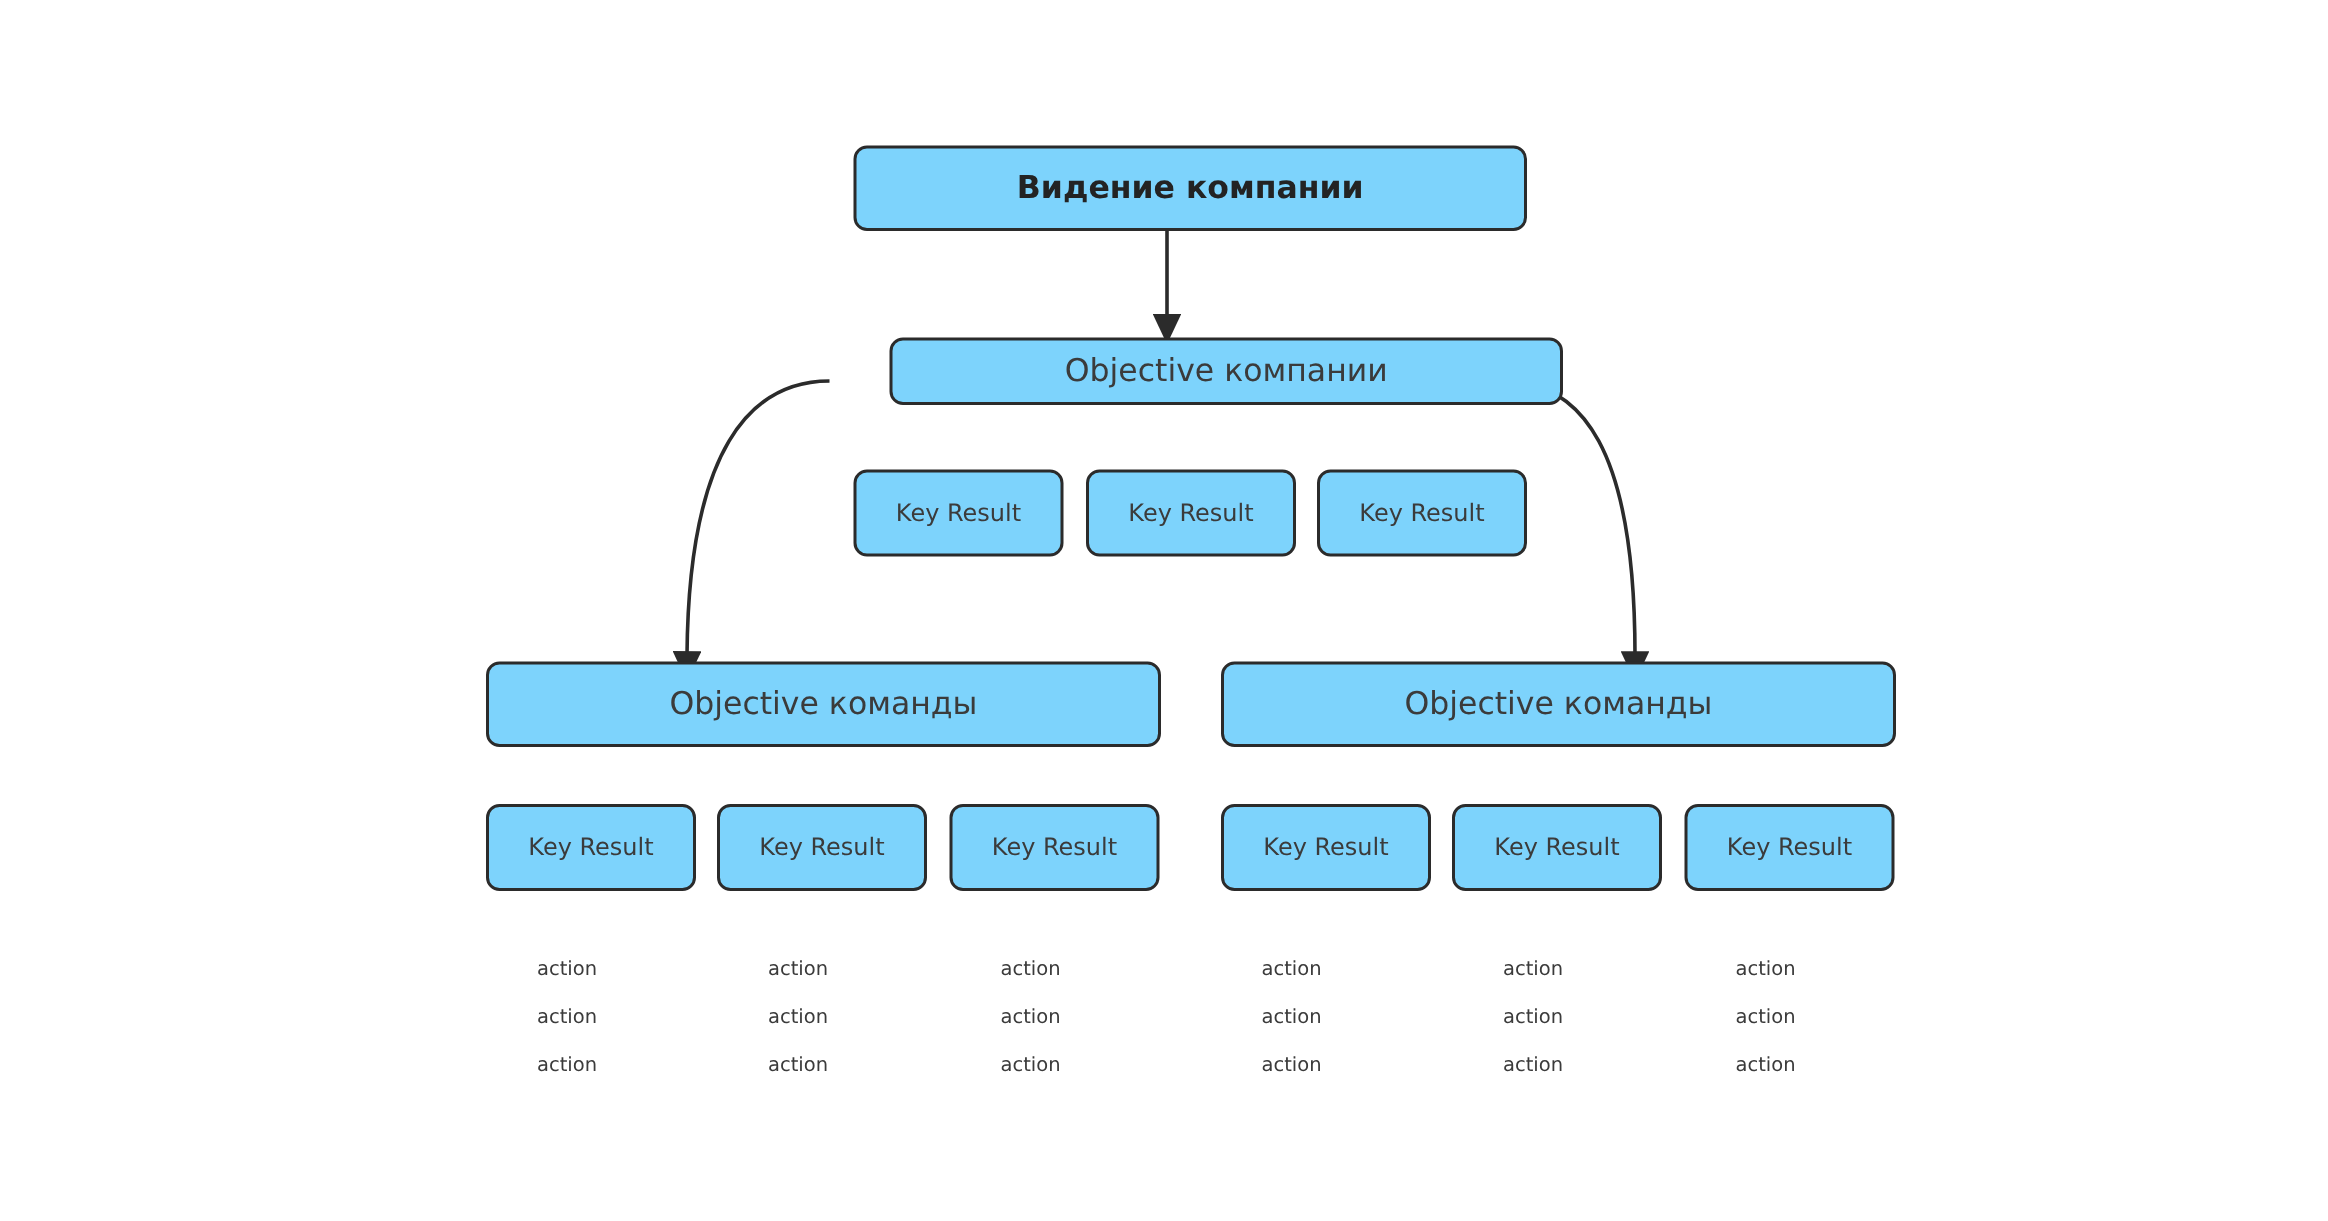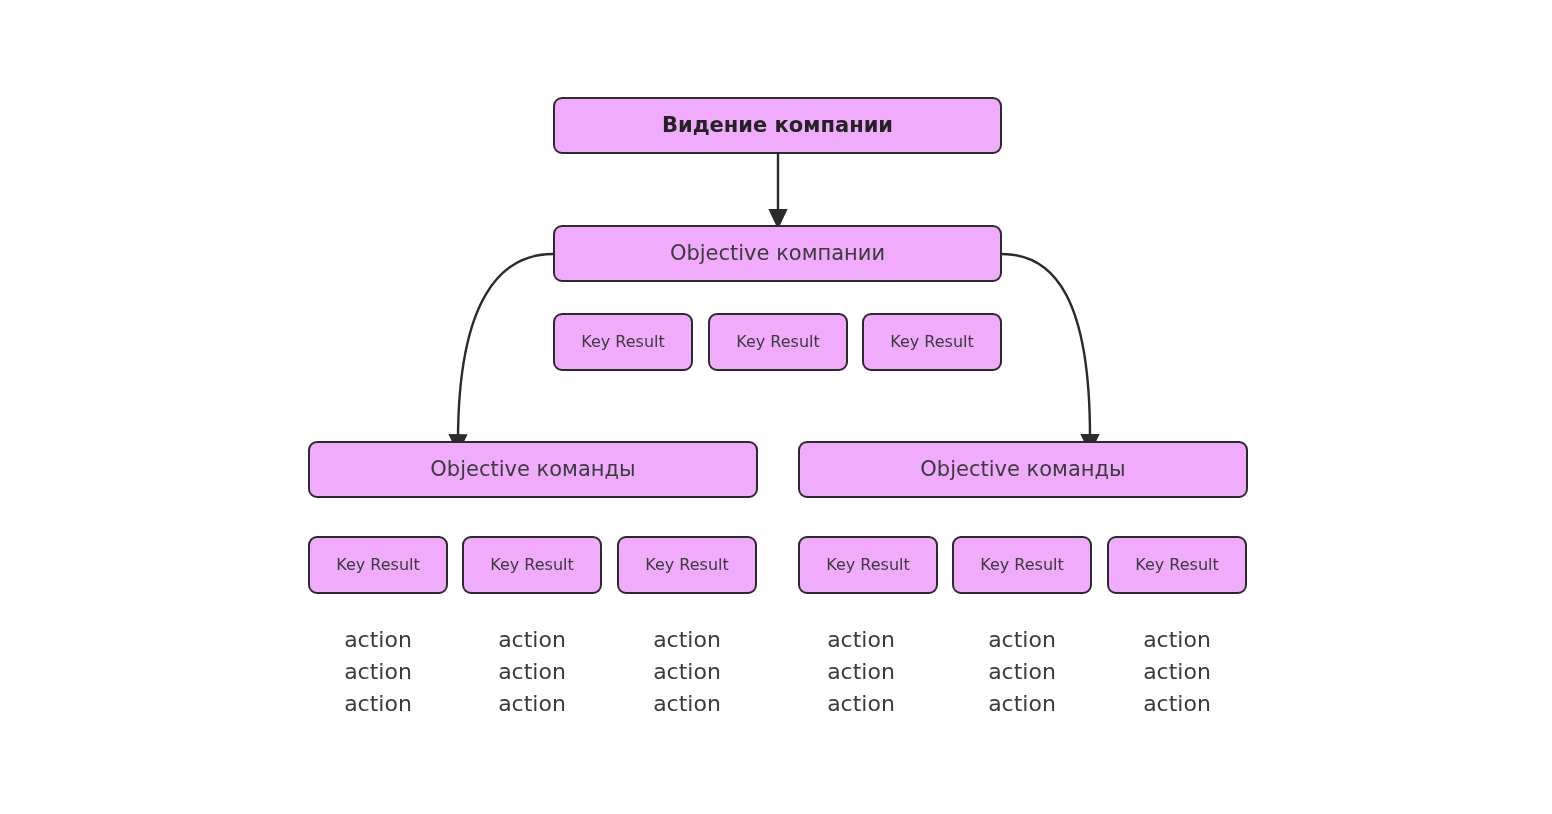--- a/index.html
+++ b/index.html
@@ -20,44 +20,45 @@
     position: absolute;
     left: 0;
     top: 0;
     width: 1552px;
     height: 814px;
     pointer-events: none;
   }
   .node {
     position: absolute;
     box-sizing: border-box;
-    background: #f0abfc;
+    background: #7dd3fc;
     border: 2.4px solid #2b2b2b;
     border-radius: 9px;
     display: flex;
     align-items: center;
     justify-content: center;
     color: #3b3b3b;
     line-height: 1.1;
     z-index: 2;
+    margin-left: 16px;
   }
   .node-vision {
     left: 553px;
     top: 97px;
     width: 449px;
     height: 57px;
     font-size: 21px;
     font-weight: bold;
     color: #232323;
   }
   .node-objective-company {
-    left: 553px;
+    left: 577px;
     top: 225px;
     width: 449px;
-    height: 57px;
+    height: 45px;
     font-size: 21px;
   }
   .node-objective-team {
     top: 441px;
     width: 450px;
     height: 57px;
     font-size: 21px;
   }
   .node-objective-team.team-left  { left: 308px; }
   .node-objective-team.team-right { left: 798px; }
@@ -65,26 +66,27 @@
   .node-kr {
     font-size: 16px;
     height: 58px;
     align-items: center;
   }
   .node-kr.company-kr { top: 313px; width: 140px; }
   .node-kr.team-kr    { top: 536px; width: 140px; }
 
   .action-label {
     position: absolute;
-    font-size: 22px;
+    font-size: 13px;
     color: #3b3b3b;
     text-align: center;
     width: 140px;
     z-index: 2;
     white-space: nowrap;
+    margin-top: 12px;
   }
 </style>
 </head>
 <body>
 
 <div id="canvas">
 
   <svg id="edges" viewBox="0 0 1552 814" width="1552" height="814" xmlns="http://www.w3.org/2000/svg">
     <defs>
       <marker id="arrowhead" markerWidth="9" markerHeight="8" refX="1.2" refY="4" orient="auto" markerUnits="strokeWidth">

